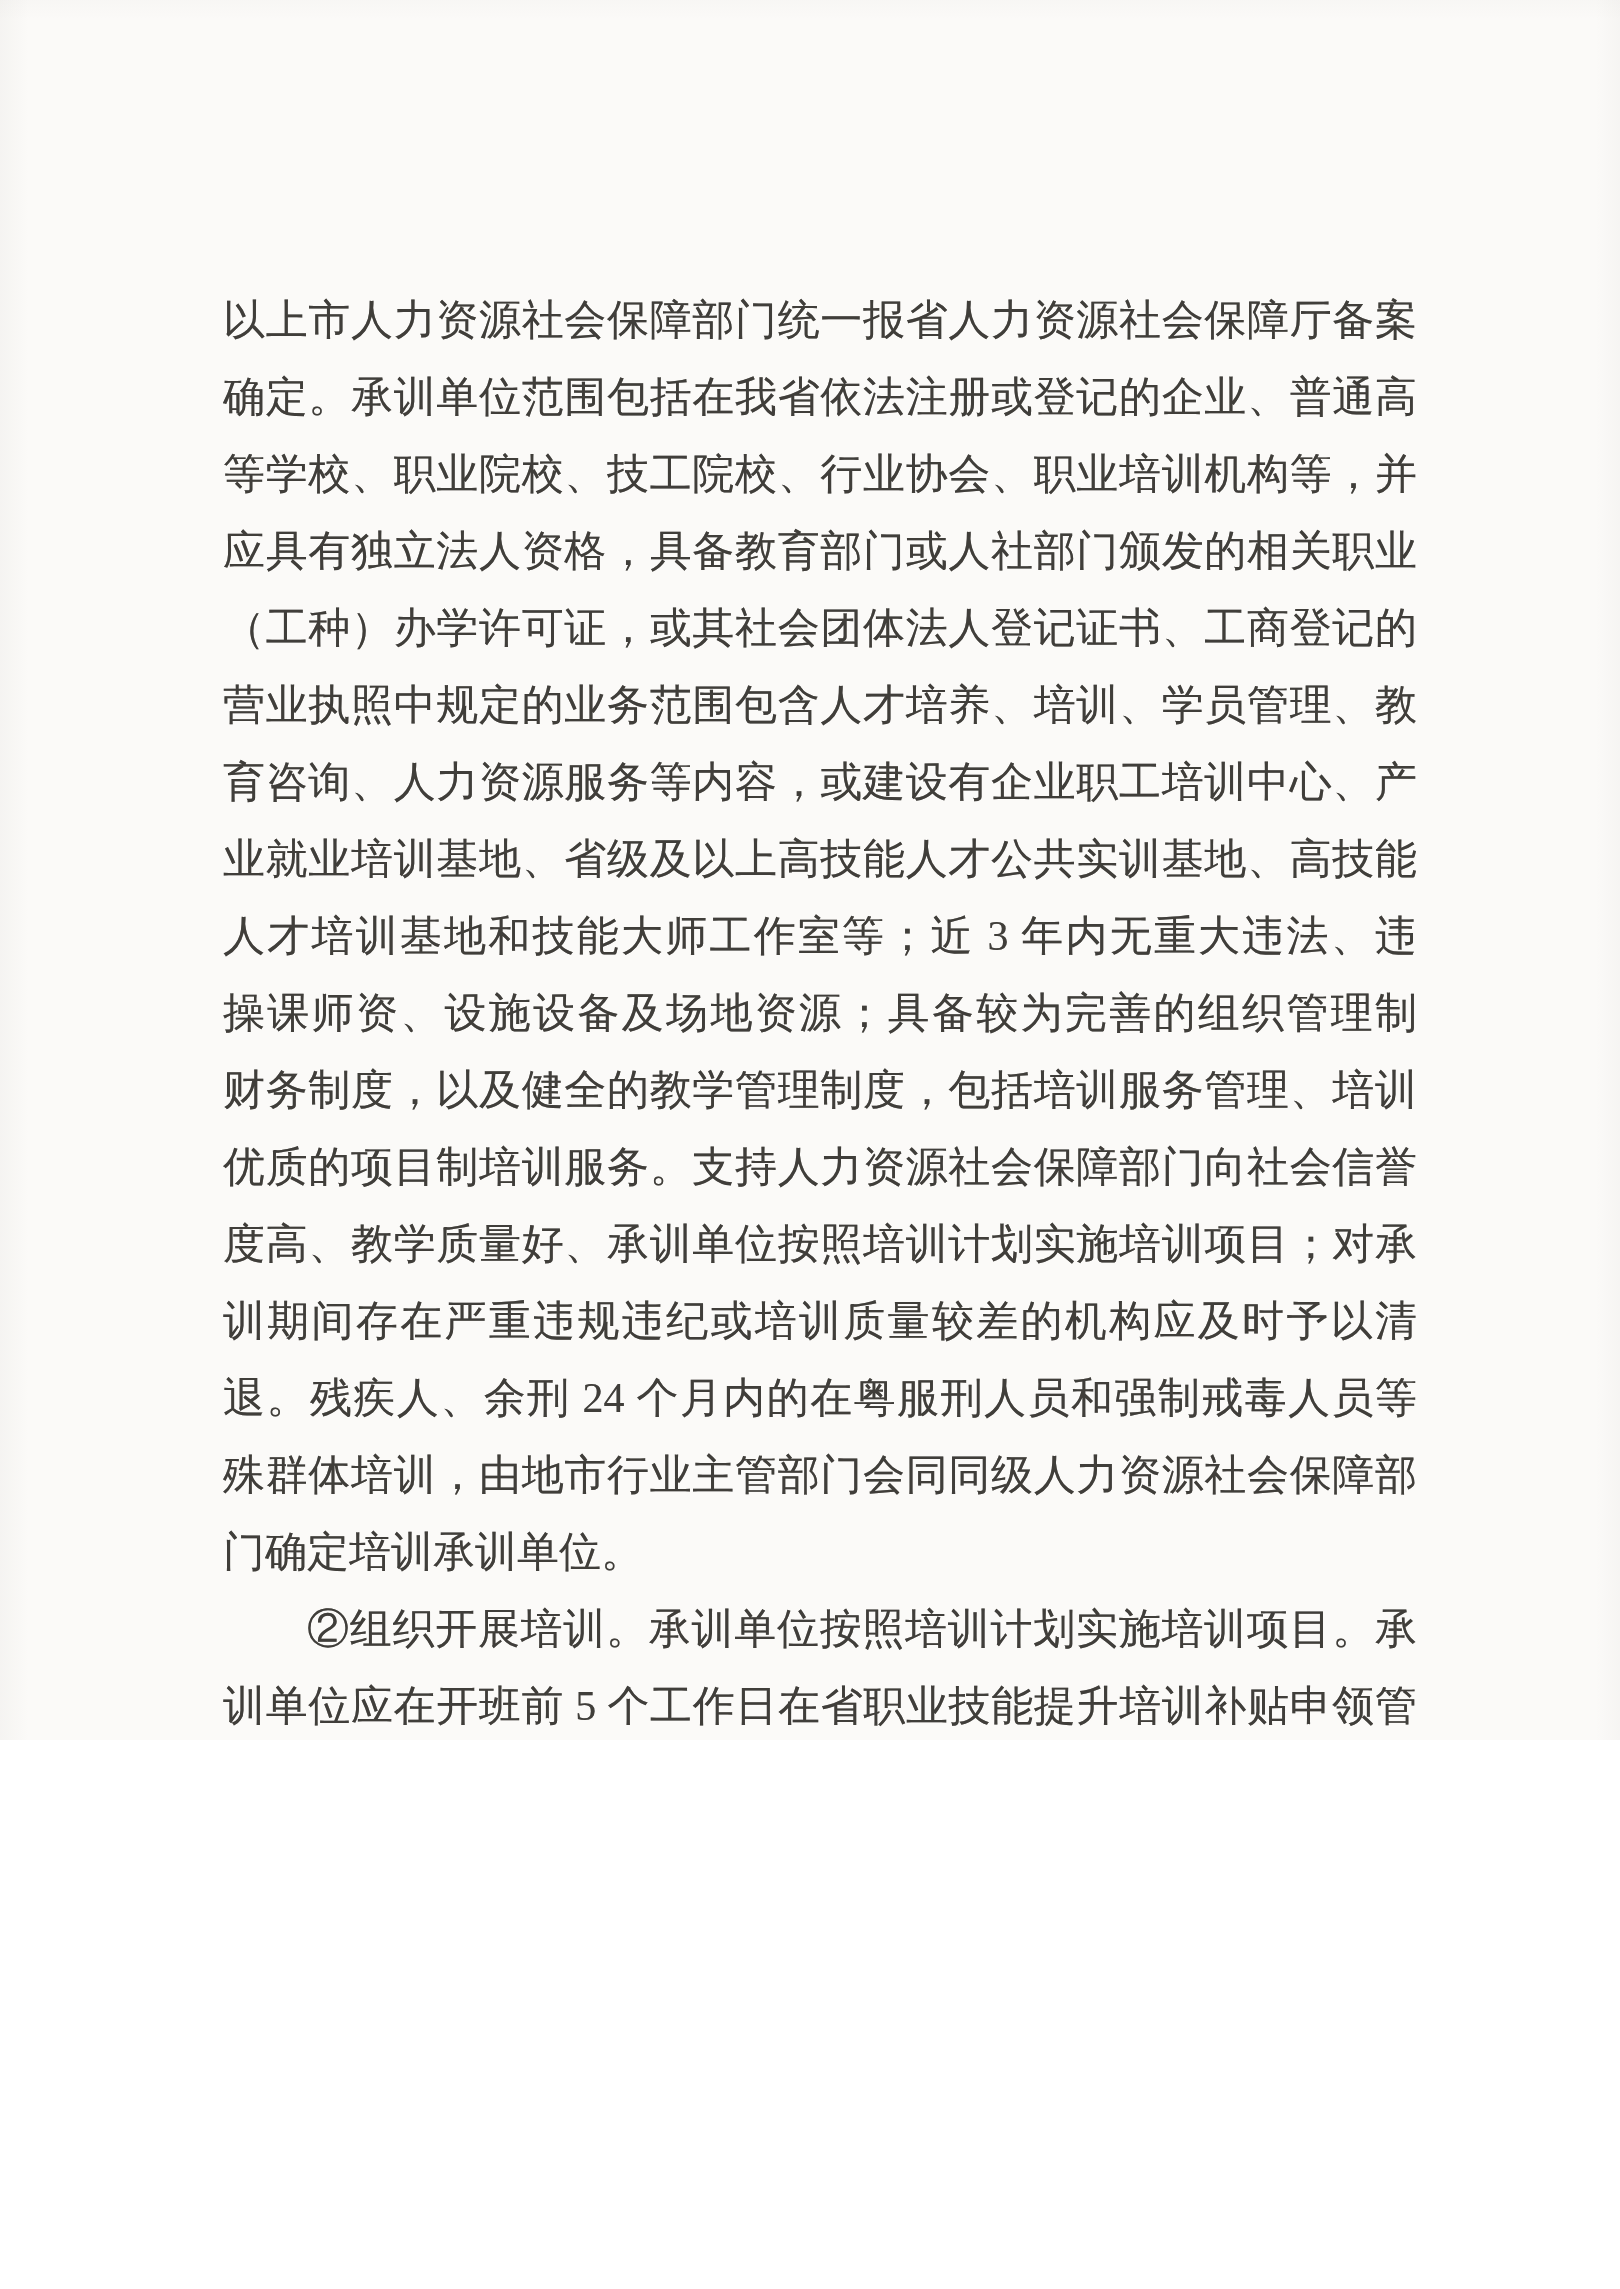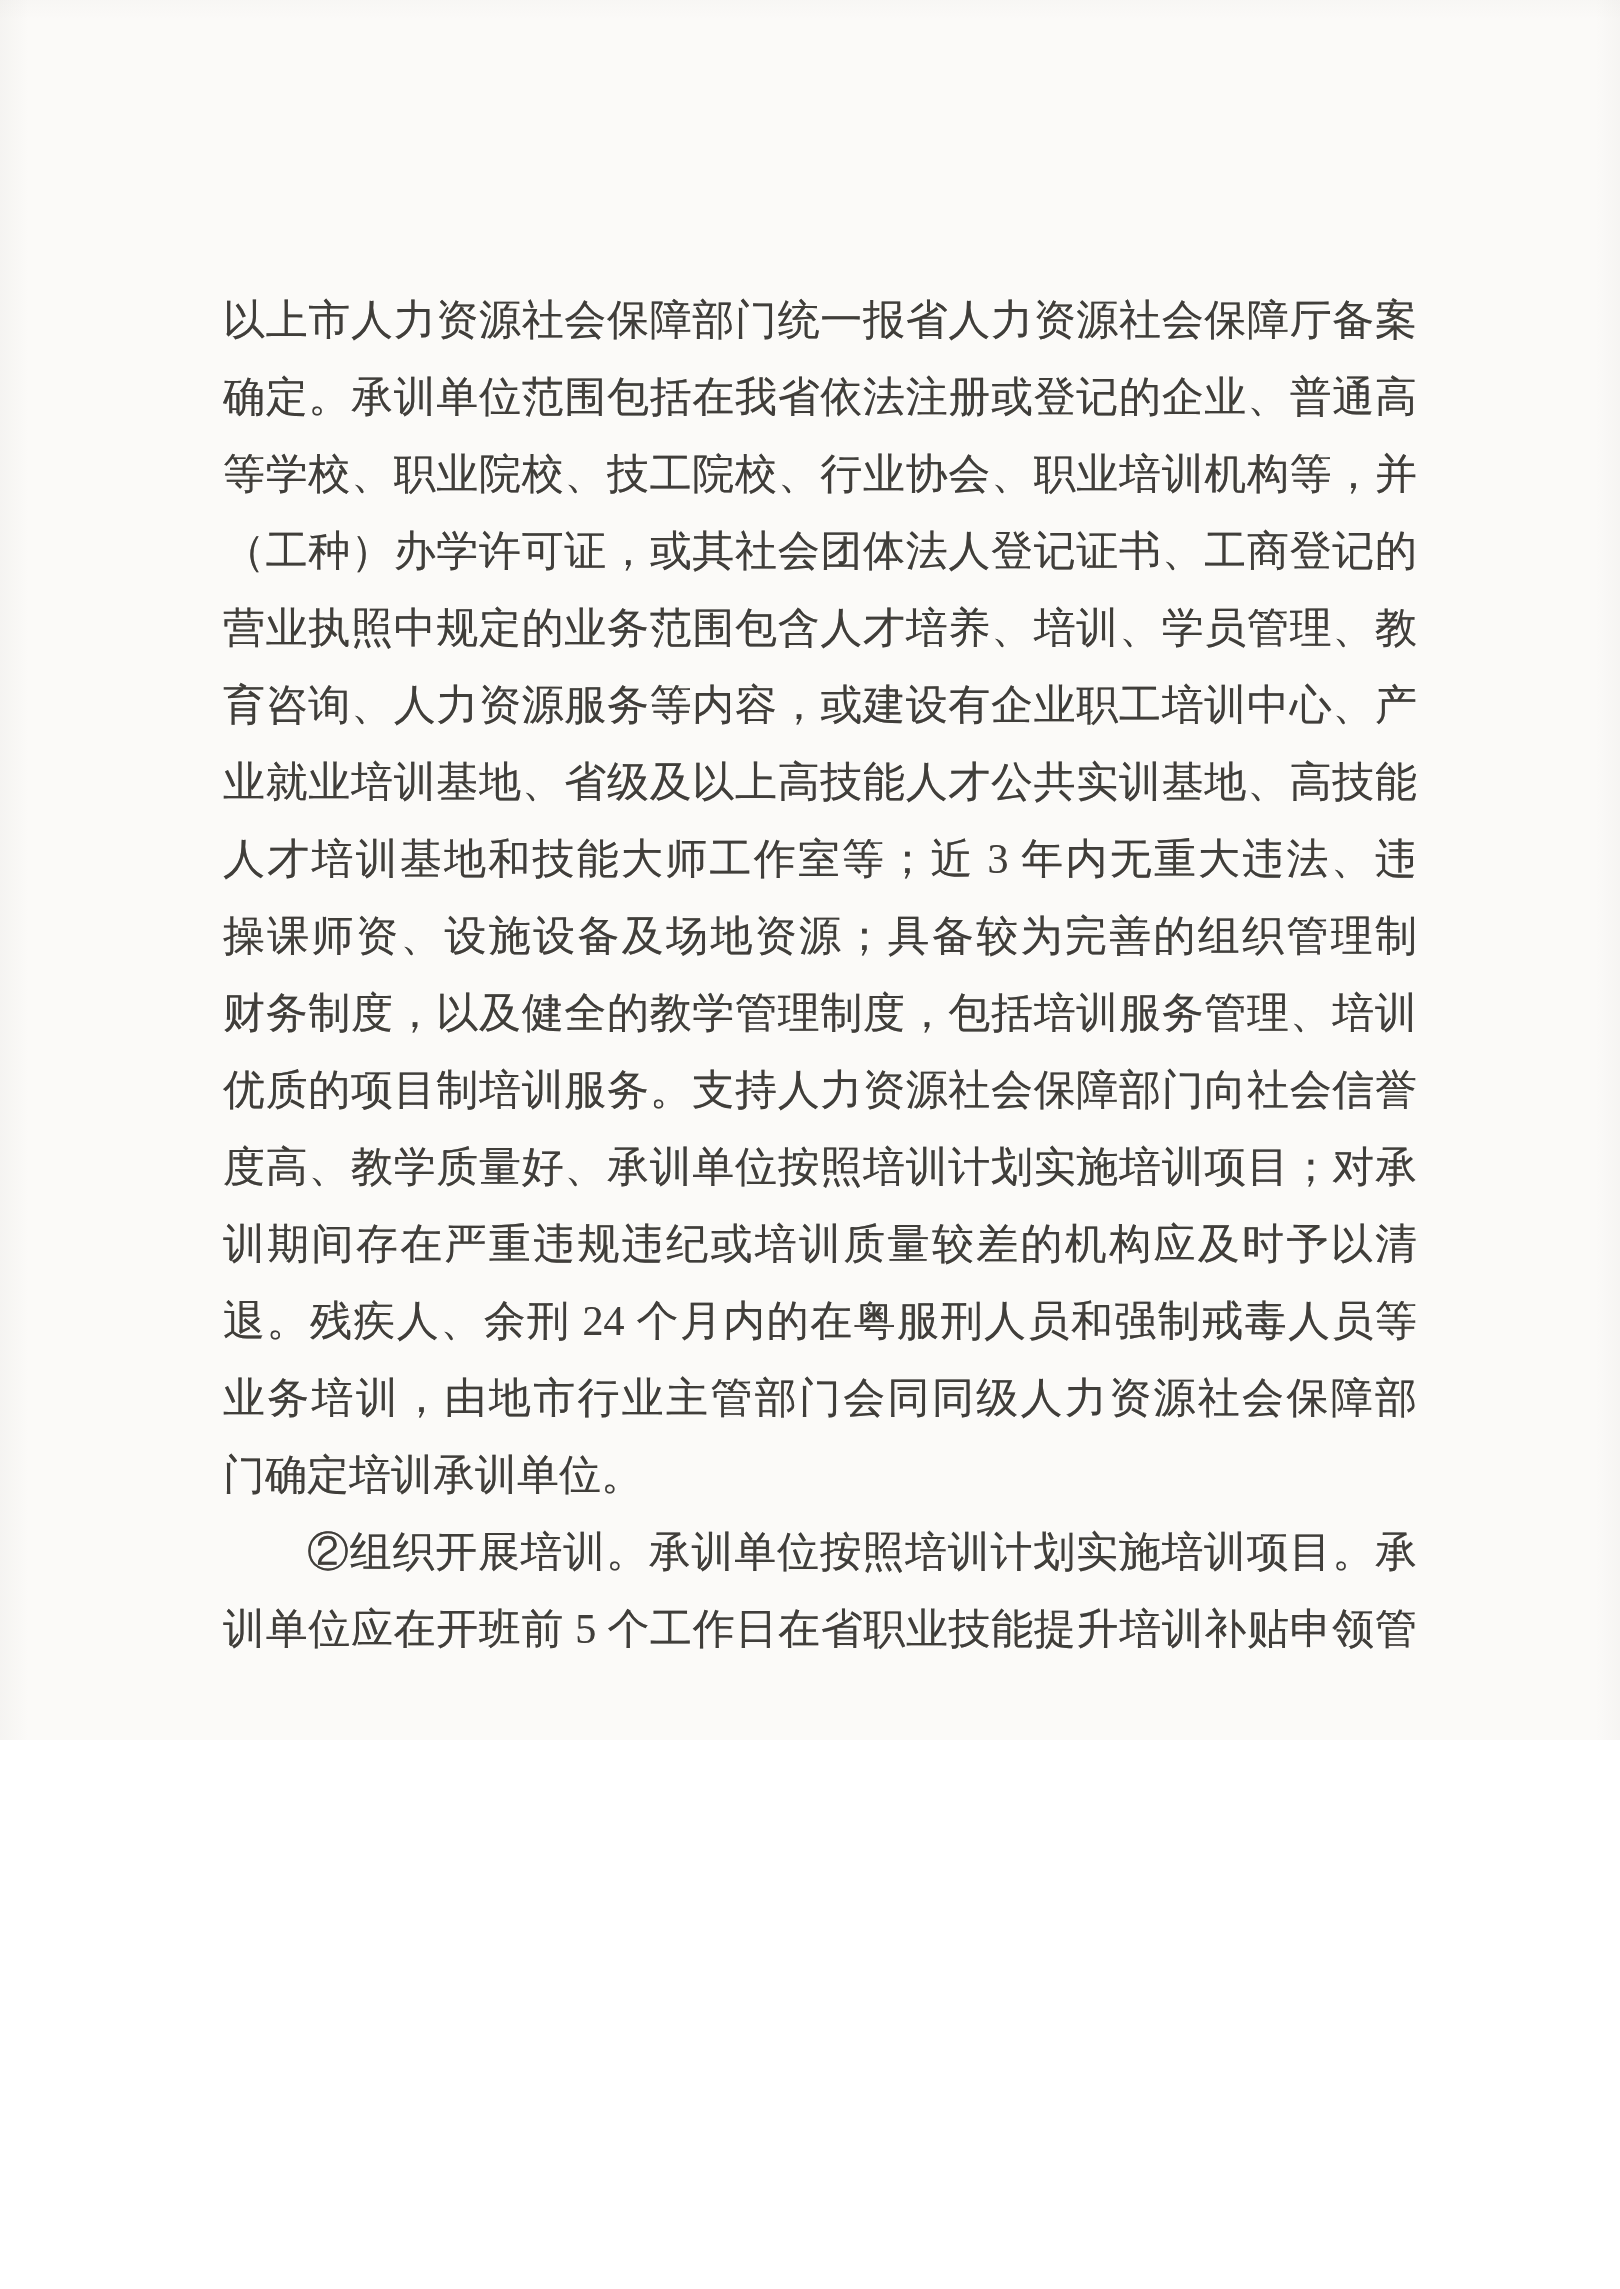--- a/index.html
+++ b/index.html
@@ -62,31 +62,32 @@
   }
 </style>
 </head>
 <body>
 
 <div class="page">
   <div class="content">
       <div class="line">以上市人力资源社会保障部门统一报省人力资源社会保障厅备案</div>
       <div class="line">确定。承训单位范围包括在我省依法注册或登记的企业、普通高</div>
       <div class="line">等学校、职业院校、技工院校、行业协会、职业培训机构等，并</div>
+      <div class="line">应具有独立法人资格，具备教育部门或人社部门颁发的相关职业</div>
       <div class="line">（工种）办学许可证，或其社会团体法人登记证书、工商登记的</div>
       <div class="line">营业执照中规定的业务范围包含人才培养、培训、学员管理、教</div>
       <div class="line">育咨询、人力资源服务等内容，或建设有企业职工培训中心、产</div>
       <div class="line">业就业培训基地、省级及以上高技能人才公共实训基地、高技能</div>
       <div class="line">人才培训基地和技能大师工作室等；近 3 年内无重大违法、违规、</div>
       <div class="line">操课师资、设施设备及场地资源；具备较为完善的组织管理制度、</div>
       <div class="line">财务制度，以及健全的教学管理制度，包括培训服务管理、培训</div>
       <div class="line">优质的项目制培训服务。支持人力资源社会保障部门向社会信誉</div>
       <div class="line">度高、教学质量好、承训单位按照培训计划实施培训项目；对承</div>
       <div class="line">训期间存在严重违规违纪或培训质量较差的机构应及时予以清</div>
       <div class="line">退。残疾人、余刑 24 个月内的在粤服刑人员和强制戒毒人员等特</div>
-      <div class="line">业务培训，由地市行业主管部门会同同级人力资源社会保障部</div>
+      <div class="line">殊群体培训，由地市行业主管部门会同同级人力资源社会保障部</div>
       <div class="line left">门确定培训承训单位。</div>
       <div class="line indent">②组织开展培训。承训单位按照培训计划实施培训项目。承</div>
       <div class="line">训单位应在开班前 5 个工作日在省职业技能提升培训补贴申领管</div>
     </div>
   <div class="page-num">—7—</div>
 </div>
 
 
 </body></html>

